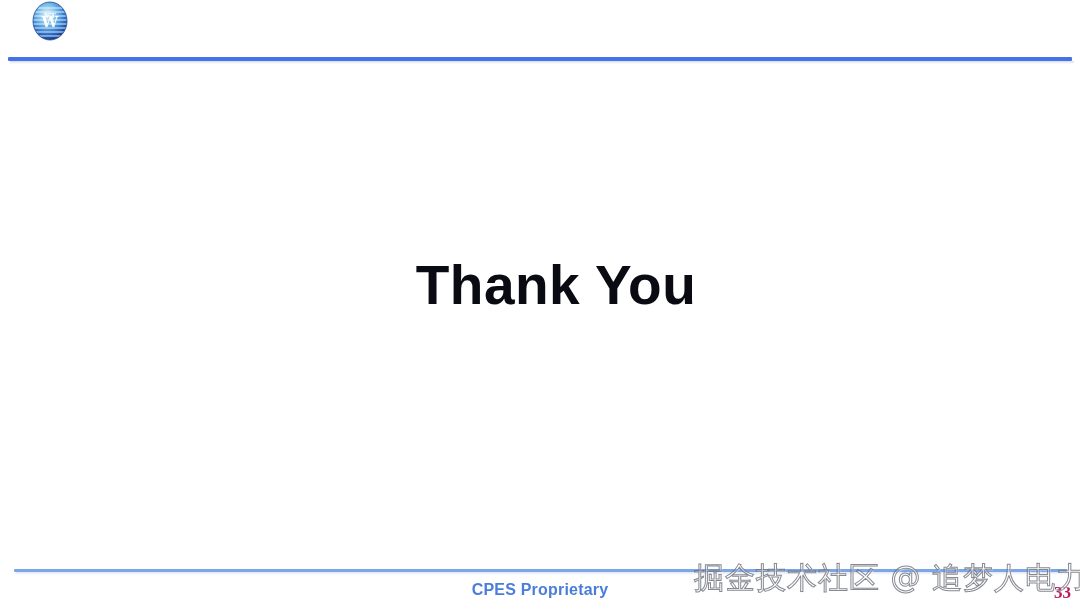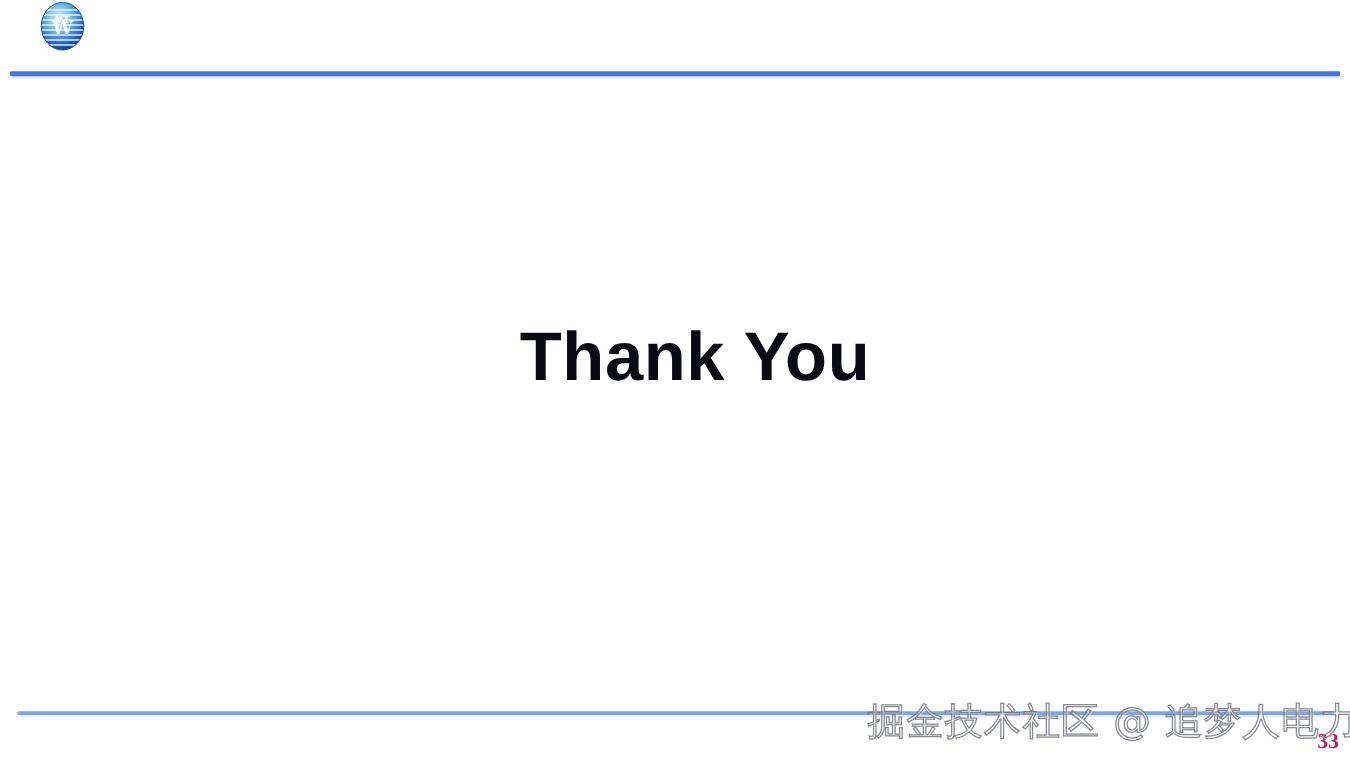--- a/index.html
+++ b/index.html
@@ -188,18 +188,19 @@
   <div id="header-rule"></div>
   <div id="header-rule-shadow"></div>
 
   <div id="slide-body">
     <div id="thank-you-title">Thank You</div>
   </div>
 
   <div id="footer-rule"></div>
   <div id="footer-rule-shadow"></div>
 
+  <div id="footer-proprietary-label">CPES Proprietary</div>
 
   <div id="page-number">33</div>
 
   <div id="watermark">掘金技术社区 @ 追梦人电力电子</div>
 
 </div>
 
 </body></html>

